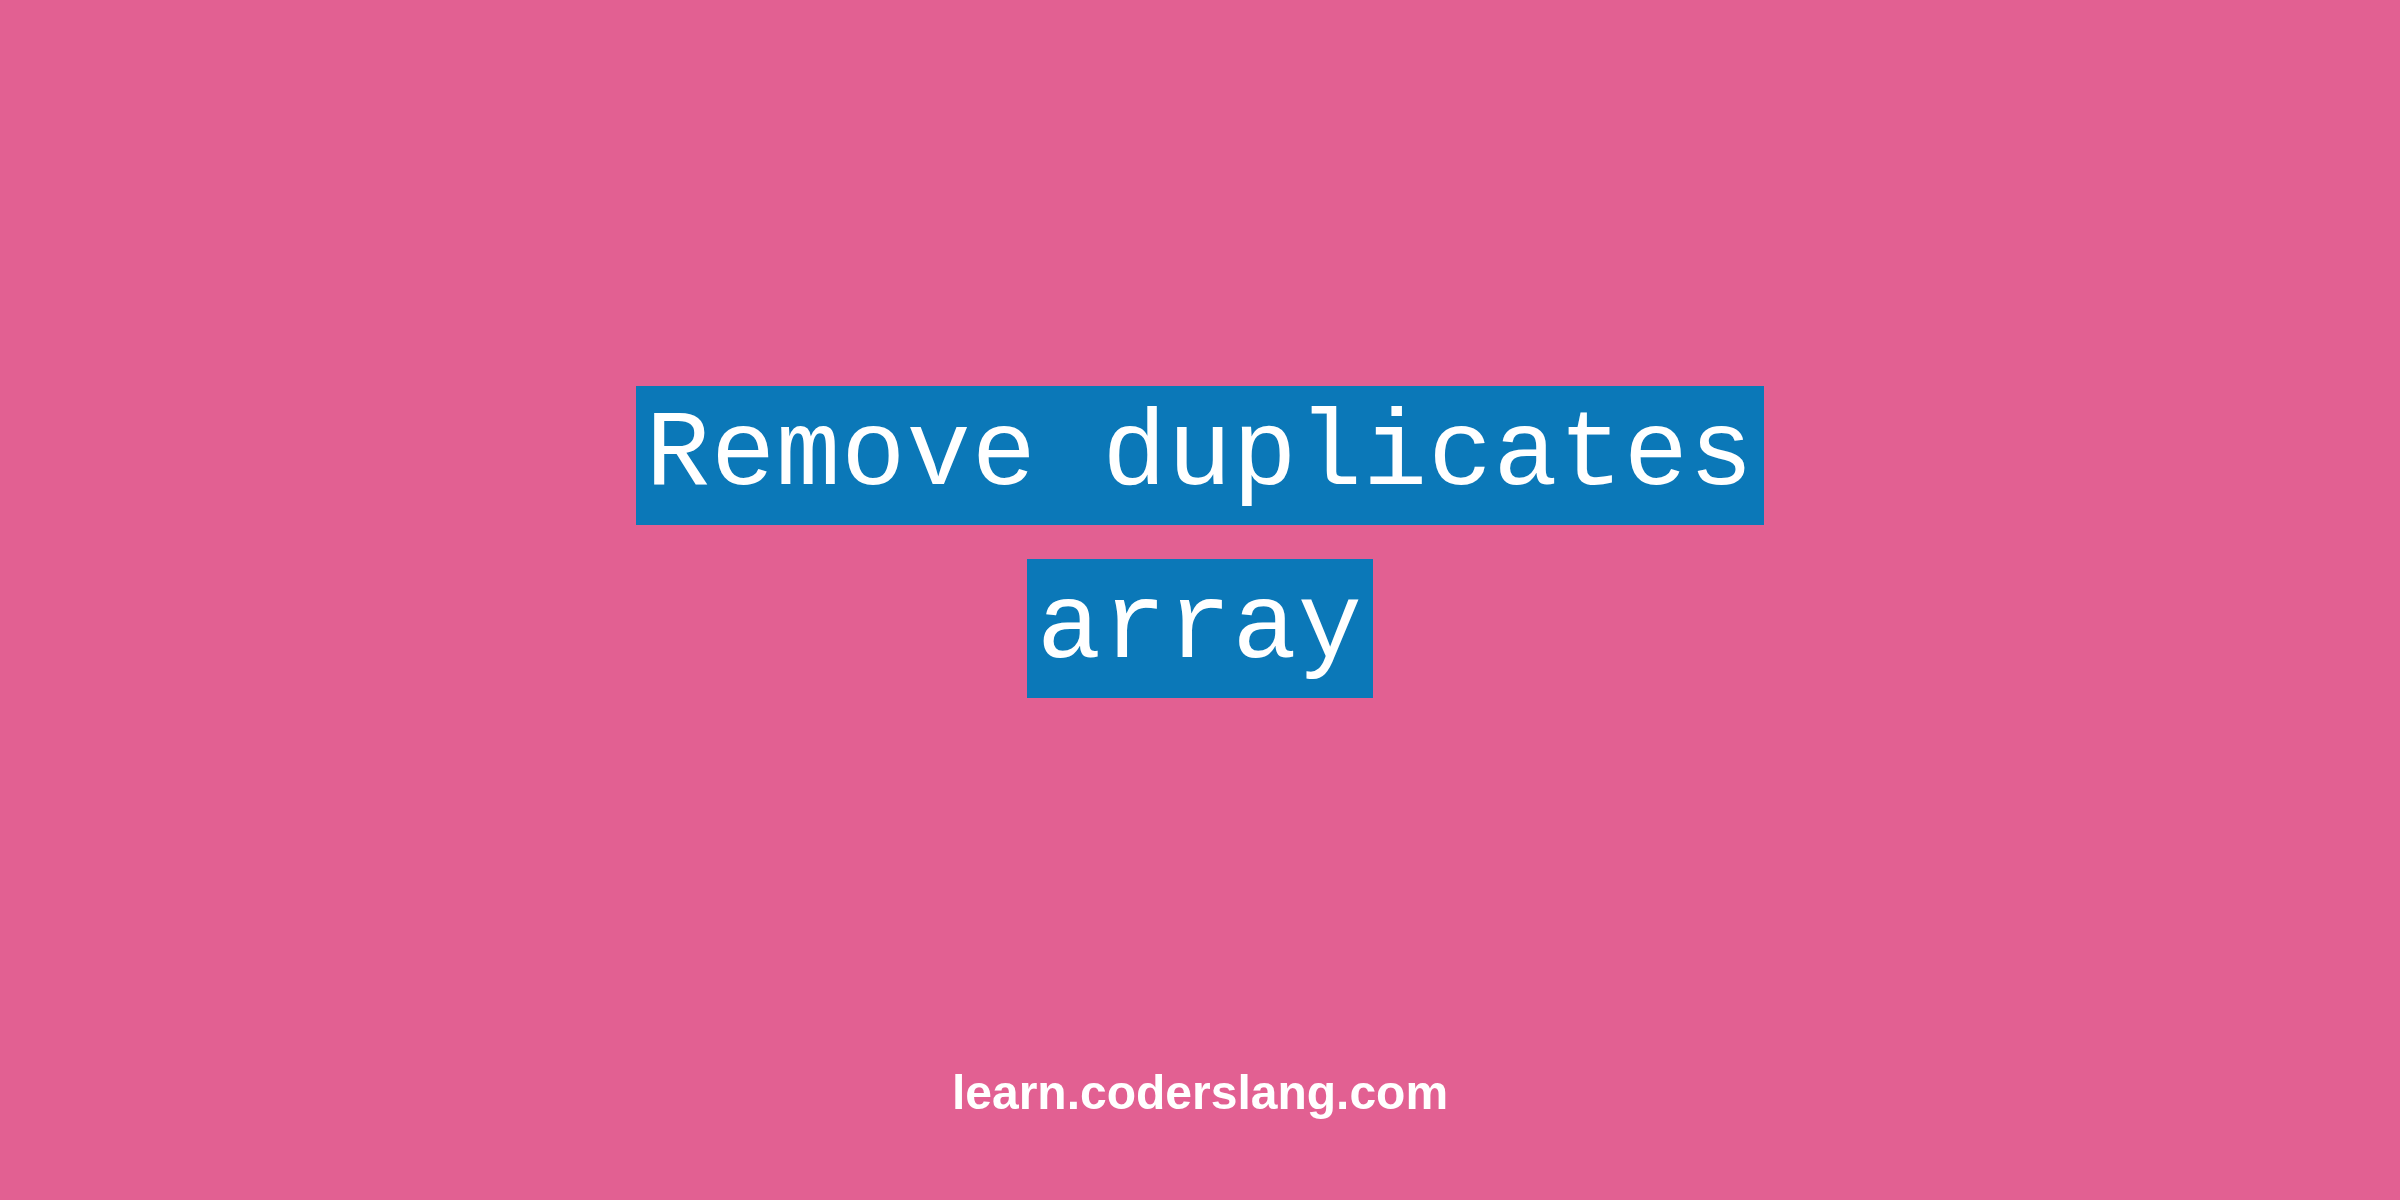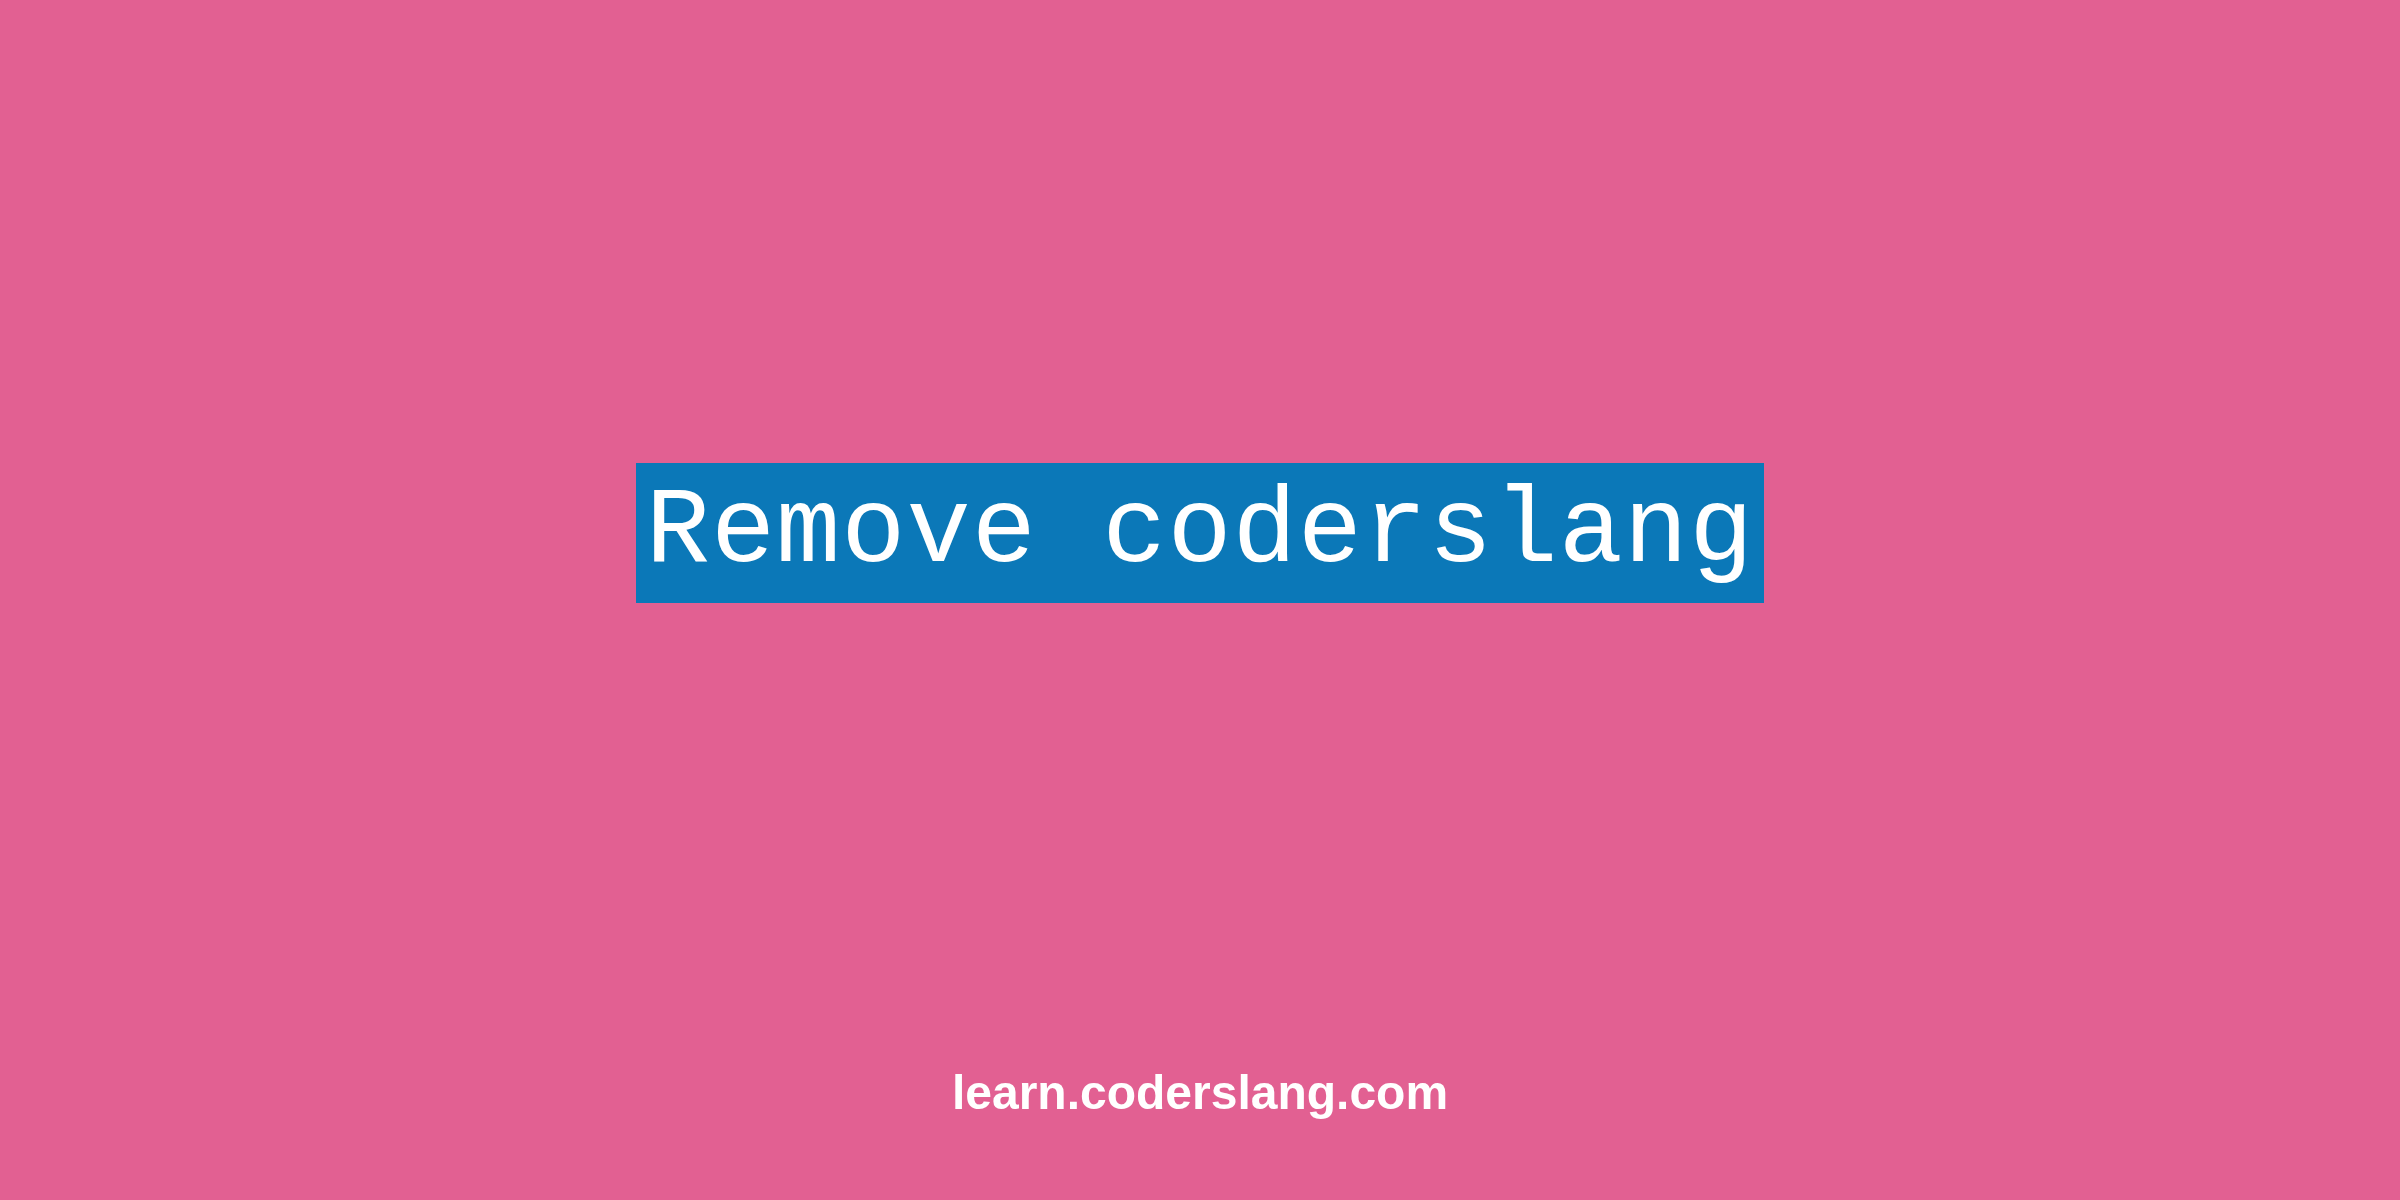--- a/index.html
+++ b/index.html
@@ -51,17 +51,18 @@
       font-family: -apple-system, BlinkMacSystemFont, 'Segoe UI', Arial, sans-serif;
       font-size: 48px;
       font-weight: bold;
       text-align: right;
     }
   </style>
 </head>
 <body>
 
 <div class="title-container">
-  <span class="title-line">Remove coderslang</span><br>
+  <span class="title-line">Remove duplicates</span><br>
   <br>
+  <span class="title-line">array</span>
 </div>
 
 <div class="footer">learn.coderslang.com</div>
 
 </body></html>

